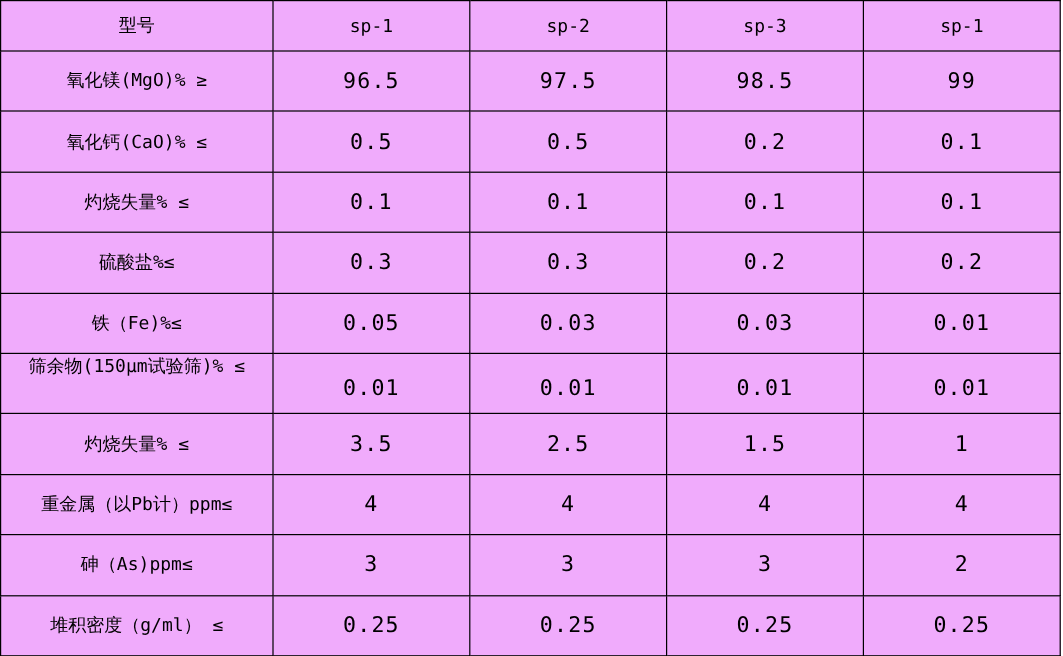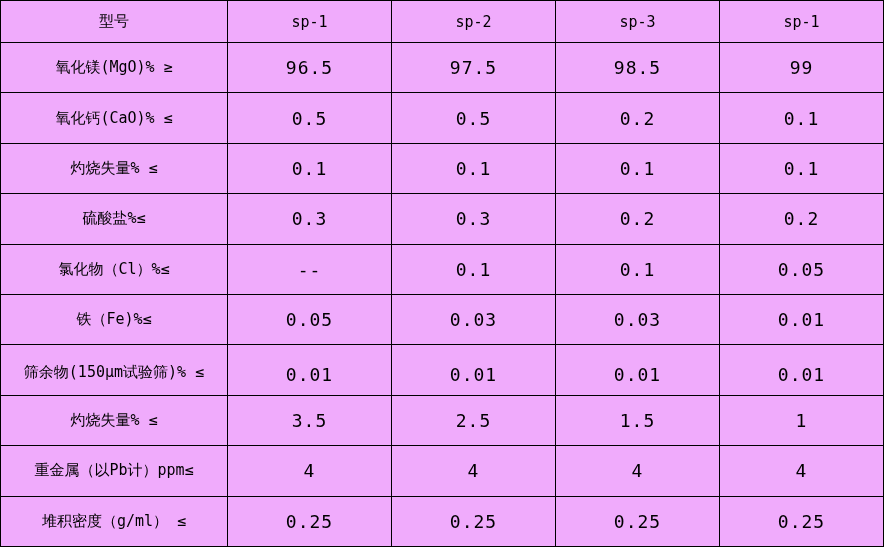--- a/index.html
+++ b/index.html
@@ -34,21 +34,21 @@
     font-size: 15px;
     margin-top: 27px;
   }
   .value-cell {
     font-size: 18px;
     letter-spacing: 1px;
   }
   
   .row-sieve .label-cell {
     vertical-align: top;
-    padding-top: 18px;
+    padding-top: 1px;
     font-size: 15px;
   }
   .row-sieve .value-cell {
     vertical-align: middle;
     padding-top: 8px;
   }
   col.c-label { width: 227px; }
   col.c-sp    { width: 164px; }
 </style>
 </head>
@@ -94,27 +94,20 @@
         <td class="value-cell">0.1</td>
       </tr>
       <tr>
         <td class="label-cell">硫酸盐%≤</td>
         <td class="value-cell">0.3</td>
         <td class="value-cell">0.3</td>
         <td class="value-cell">0.2</td>
         <td class="value-cell">0.2</td>
       </tr>
       <tr>
-        <td class="label-cell">氯化物（Cl）%≤</td>
-        <td class="value-cell">--</td>
-        <td class="value-cell">0.1</td>
-        <td class="value-cell">0.1</td>
-        <td class="value-cell">0.05</td>
-      </tr>
-      <tr>
         <td class="label-cell">铁（Fe)%≤</td>
         <td class="value-cell">0.05</td>
         <td class="value-cell">0.03</td>
         <td class="value-cell">0.03</td>
         <td class="value-cell">0.01</td>
       </tr>
       <tr class="row-sieve">
         <td class="label-cell">筛余物(150μm试验筛)%  ≤</td>
         <td class="value-cell">0.01</td>
         <td class="value-cell">0.01</td>
@@ -129,20 +122,27 @@
         <td class="value-cell">1</td>
       </tr>
       <tr>
         <td class="label-cell">重金属（以Pb计）ppm≤</td>
         <td class="value-cell">4</td>
         <td class="value-cell">4</td>
         <td class="value-cell">4</td>
         <td class="value-cell">4</td>
       </tr>
       <tr>
+        <td class="label-cell">砷（As)ppm≤</td>
+        <td class="value-cell">3</td>
+        <td class="value-cell">3</td>
+        <td class="value-cell">3</td>
+        <td class="value-cell">2</td>
+      </tr>
+      <tr>
         <td class="label-cell">堆积密度（g/ml） ≤</td>
         <td class="value-cell">0.25</td>
         <td class="value-cell">0.25</td>
         <td class="value-cell">0.25</td>
         <td class="value-cell">0.25</td>
       </tr>
     </tbody>
 </table>
 
 </body></html>

